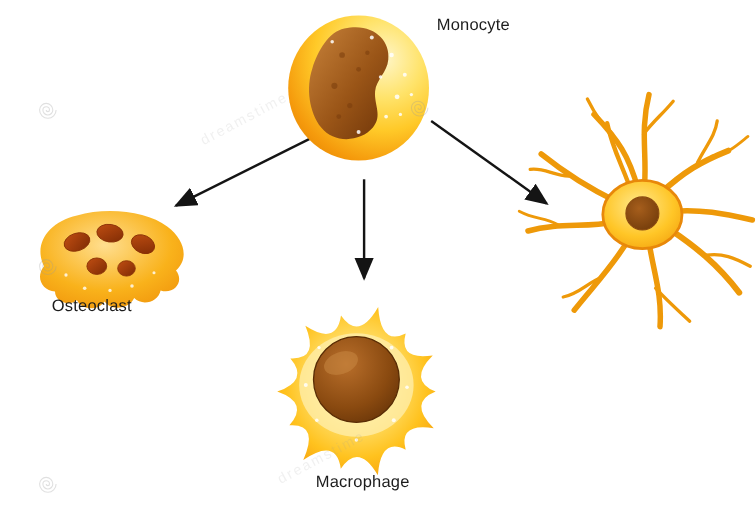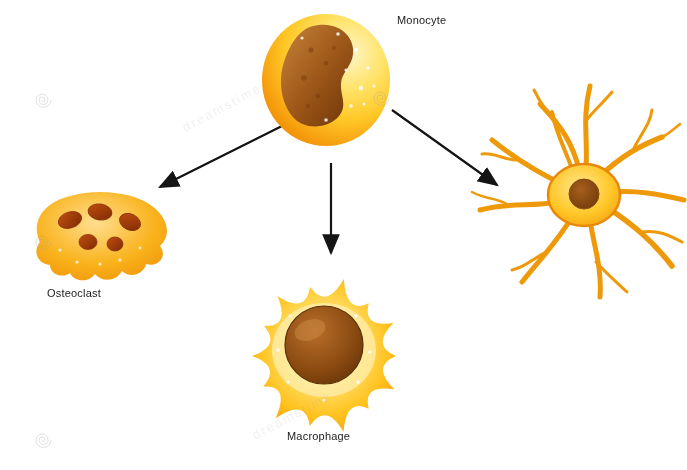--- a/index.html
+++ b/index.html
@@ -7,21 +7,21 @@
     position: relative;
     width: 687px;
     height: 470px;
     background: #ffffff;
     overflow: hidden;
     font-family: "Liberation Sans", sans-serif;
   }
   .cell-svg, .arrow-layer, .wm-spiral { position: absolute; }
   .label {
     position: absolute;
-    font-size: 11px;
+    font-size: 15px;
     color: #1c1c1c;
     letter-spacing: 0.2px;
     white-space: nowrap;
   }
   .wm-text {
     position: absolute;
     font-size: 13px;
     color: #9a9a9a;
     opacity: 0.14;
     letter-spacing: 2px;
@@ -176,21 +176,21 @@
       <path stroke-width="2.5" d="M45,152 C32,145 25,148 10,140"></path>
       <path stroke-width="5" d="M100,132 C75,120 55,108 30,88"></path>
       <path stroke-width="3" d="M55,108 C42,108 32,100 20,102"></path>
       <path stroke-width="4" d="M114,128 C105,100 95,85 90,60"></path>
     </g>
     <ellipse cx="122" cy="143" rx="36" ry="31" fill="url(#gDen)" stroke="#E8880A" stroke-width="2.5"></ellipse>
     <circle cx="122" cy="142" r="15" fill="url(#gDenNuc)" stroke="#8A4A10" stroke-width="1"></circle>
   </svg>
 
   <div class="label" style="left:397px;top:14px">Monocyte</div>
-  <div class="label" style="left:47px;top:287px">Osteoclast</div>
+  <div class="label" style="left:47px;top:270px">Osteoclast</div>
   <div class="label" style="left:287px;top:430px">Macrophage</div>
 
   <svg class="wm-spiral" style="left:30px;top:88px" width="24" height="24" viewBox="0 0 24 24">
     <path d="M12 12 a1.5 1.5 0 0 0 3 0 a3 3 0 0 0 -6 0 a4.5 4.5 0 0 0 9 0 a6 6 0 0 0 -12 0 a7.5 7.5 0 0 0 15 0" fill="none" stroke="#9a9a9a" stroke-width="1"></path>
   </svg>
   <svg class="wm-spiral" style="left:30px;top:230px" width="24" height="24" viewBox="0 0 24 24">
     <path d="M12 12 a1.5 1.5 0 0 0 3 0 a3 3 0 0 0 -6 0 a4.5 4.5 0 0 0 9 0 a6 6 0 0 0 -12 0 a7.5 7.5 0 0 0 15 0" fill="none" stroke="#9a9a9a" stroke-width="1"></path>
   </svg>
   <svg class="wm-spiral" style="left:30px;top:428px" width="24" height="24" viewBox="0 0 24 24">
     <path d="M12 12 a1.5 1.5 0 0 0 3 0 a3 3 0 0 0 -6 0 a4.5 4.5 0 0 0 9 0 a6 6 0 0 0 -12 0 a7.5 7.5 0 0 0 15 0" fill="none" stroke="#9a9a9a" stroke-width="1"></path>

